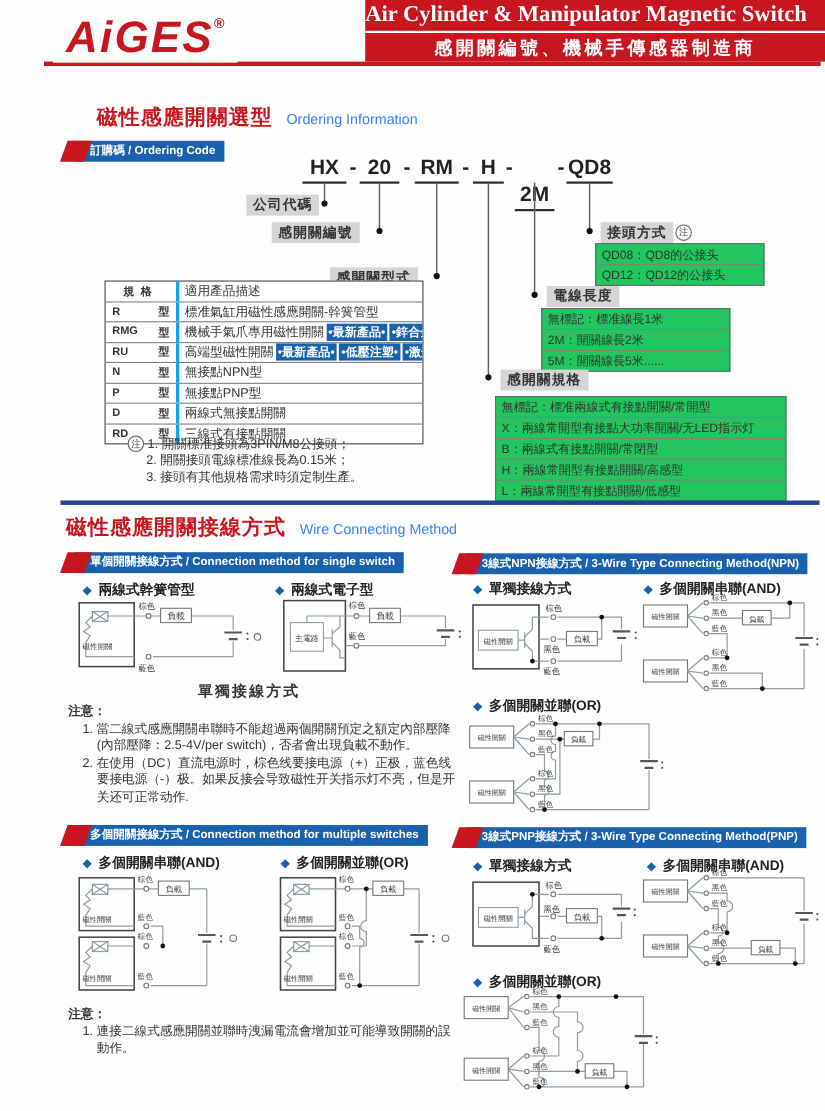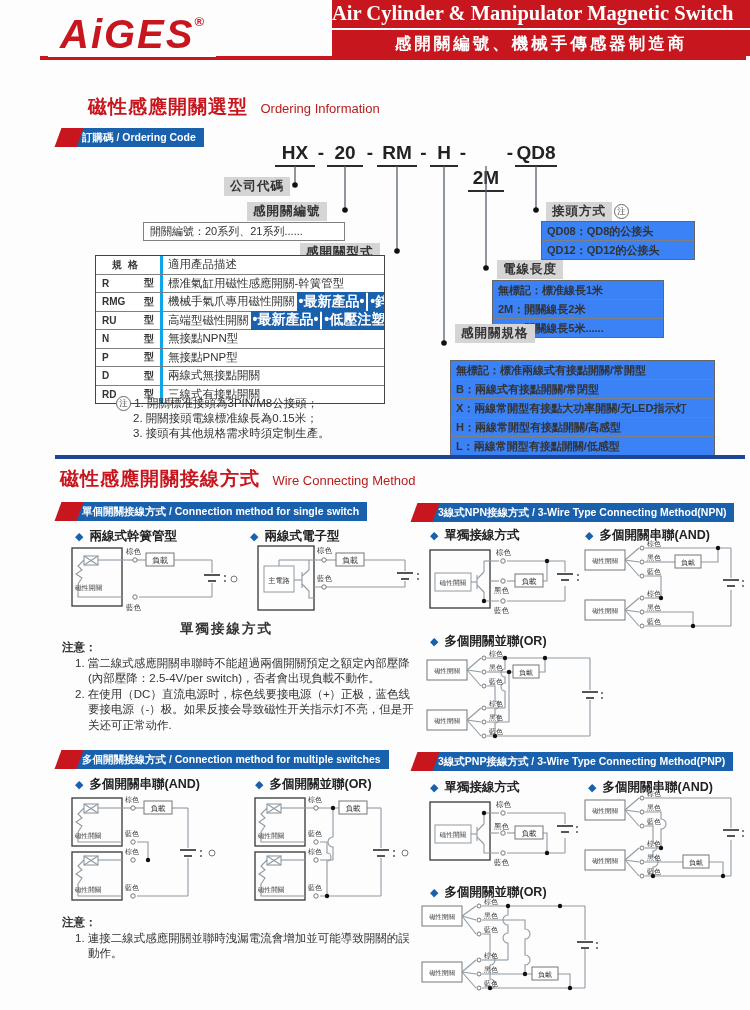--- a/index.html
+++ b/index.html
@@ -11,50 +11,50 @@
         color:#c8161e;font-weight:bold;font-style:italic;font-size:40px;letter-spacing:2px;}
   .logo sup{font-size:13px;font-style:normal;vertical-align:22px;letter-spacing:0;}
   .banner-red{position:absolute;left:332px;top:0;width:418px;height:56px;background:#c8161e;z-index:3;}
   .banner-en{color:#fff;font-family:"Liberation Serif","DejaVu Serif",serif;font-weight:bold;
              font-size:20.5px;text-align:left;padding-top:2px;border-bottom:2px solid #fff;
              padding-bottom:3px;}
   .banner-zh{color:#fff;font-size:16.5px;font-weight:bold;text-align:center;letter-spacing:3px;padding-top:3px;}
   
   .sec-title{position:absolute;white-space:nowrap;}
   .sec-title .zh{color:#c8161e;font-size:19px;font-weight:bold;letter-spacing:1px;}
-  .sec-title .en{color:#b91c1c;font-size:13px;margin-left:8px;}
+  .sec-title .en{color:#3b82f6;font-size:13px;margin-left:8px;}
   
   .hbanner{position:absolute;height:19px;background:#1961ac;color:#fff;font-size:10.5px;
            font-weight:bold;line-height:19px;padding:0 8px 0 14px;white-space:nowrap;}
   .hbanner .acc{position:absolute;left:-10px;top:0;width:22px;height:19px;background:#c8161e;
                 transform:skewX(-20deg);}
   
   .part{position:absolute;font-size:19px;font-weight:bold;color:#222;text-align:center;
         border-bottom:2.5px solid #2b2b2b;padding-bottom:1px;}
   .dash{position:absolute;font-size:19px;font-weight:bold;color:#222;text-align:center;}
   .glabel{position:absolute;background:#d5d5d5;color:#333;font-size:12.5px;font-weight:bold;
           padding:1px 6px;letter-spacing:1px;white-space:nowrap;}
   .wbox{position:absolute;border:1px solid #808080;background:#fff;font-size:11px;color:#333;
         padding:1px 6px;white-space:nowrap;}
-  .obox{position:absolute;border:1.2px solid #666;background:#3b82f6;font-weight:bold;}
+  .obox{position:absolute;border:1.2px solid #666;background:#22c55e;}
   .obox .orow{font-size:11px;color:#333;padding:1.5px 5px;border-bottom:1px solid #808080;white-space:nowrap;}
   .obox .orow:last-child{border-bottom:none;}
   .circ{display:inline-block;width:13px;height:13px;line-height:12px;border:1px solid #666;
         border-radius:50%;font-size:8.5px;text-align:center;color:#444;background:#fff;
         vertical-align:1px;}
   
   .tbl{position:absolute;left:95px;top:255px;width:288px;border:1.5px solid #444;background:#fff;}
   .trow{display:flex;height:17.5px;align-items:center;border-bottom:1px solid #808080;}
   .trow:last-child{border-bottom:none;justify-content:center;}
   .c1{width:52px;display:flex;justify-content:space-between;padding:0 6px;border-right:3px solid #0ea5e9;
       height:100%;align-items:center;font-size:10px;color:#333;font-weight:bold;}
   .c1.center{justify-content:center;letter-spacing:6px;}
   .c2{flex:1;padding:0 5px;display:flex;align-items:center;gap:2px;font-size:11.5px;color:#333;
       white-space:nowrap;overflow:hidden;}
-  .badge{background:#1961ac;color:#fff;font-size:14px;font-weight:bold;padding:0.5px 2px;
+  .badge{background:#1961ac;color:#fff;font-size:11px;font-weight:bold;padding:0.5px 2px;
          white-space:nowrap;}
   
   .notes1{position:absolute;left:116px;top:396px;font-size:11.5px;color:#333;line-height:15px;}
   .notes1 .ind{padding-left:17px;}
   .divider{position:absolute;left:55px;top:455px;width:690px;height:3.5px;background:#1d4697;}
   .dh{position:absolute;font-size:12.5px;font-weight:bold;color:#222;white-space:nowrap;}
   .dh .di{color:#1961ac;margin-right:6px;font-size:11px;}
   .caption{position:absolute;font-size:13.5px;font-weight:bold;color:#333;letter-spacing:2px;}
   .notice{position:absolute;font-size:11.5px;color:#333;line-height:15.5px;width:352px;}
   .notice .nt{font-weight:bold;}
@@ -110,42 +110,41 @@
         <circle cx="345" cy="50" r="2.8"></circle>
       <circle cx="397" cy="91" r="2.8"></circle>
         <circle cx="444" cy="183" r="2.8"></circle>
       <circle cx="486" cy="108" r="2.8"></circle>
         <circle cx="536" cy="50" r="2.8"></circle>
     </g>
   </svg>
 
   <div class="glabel" style="left:224px;top:177px;">公司代碼</div>
   <div class="glabel" style="left:247px;top:202px;">感開關編號</div>
-  <div class="wbox" style="left:143px;top:222px;width:188px;">開關編號：20系列、21系列......</div>
   <div class="glabel" style="left:300px;top:243px;">感開關型式</div>
 
   <div class="glabel" style="left:546px;top:202px;">接頭方式</div>
   <span class="circ" style="position:absolute;left:614px;top:204px;">注</span>
   <div class="obox" style="left:541px;top:221px;width:152px;">
     <div class="orow">QD08：QD8的公接头</div>
     <div class="orow">QD12：QD12的公接头</div>
   </div>
 
   <div class="glabel" style="left:497px;top:260px;">電線長度</div>
   <div class="obox" style="left:492px;top:280px;width:170px;">
     <div class="orow">無標記：標准線長1米</div>
     <div class="orow">2M：開關線長2米</div>
     <div class="orow">5M：開關線長5米......</div>
   </div>
 
-  <div class="glabel" style="left:455px;top:324px;">感開關規格</div>
+  <div class="glabel" style="left:455px;top:336px;">感開關規格</div>
   <div class="obox" style="left:450px;top:360px;width:263px;">
     <div class="orow">無標記：標准兩線式有接點開關/常開型</div>
+    <div class="orow">X：兩線常開型有接點大功率開關/无LED指示灯</div>
     <div class="orow">B：兩線式有接點開關/常閉型</div>
-    <div class="orow">X：兩線常開型有接點大功率開關/无LED指示灯</div>
     <div class="orow">H：兩線常開型有接點開關/高感型</div>
     <div class="orow">L：兩線常開型有接點開關/低感型</div>
   </div>
 
   <div class="tbl">
     <div class="trow">
       <div class="c1 center">規格</div>
       <div class="c2">適用產品描述</div>
     </div>
     <div class="trow">

